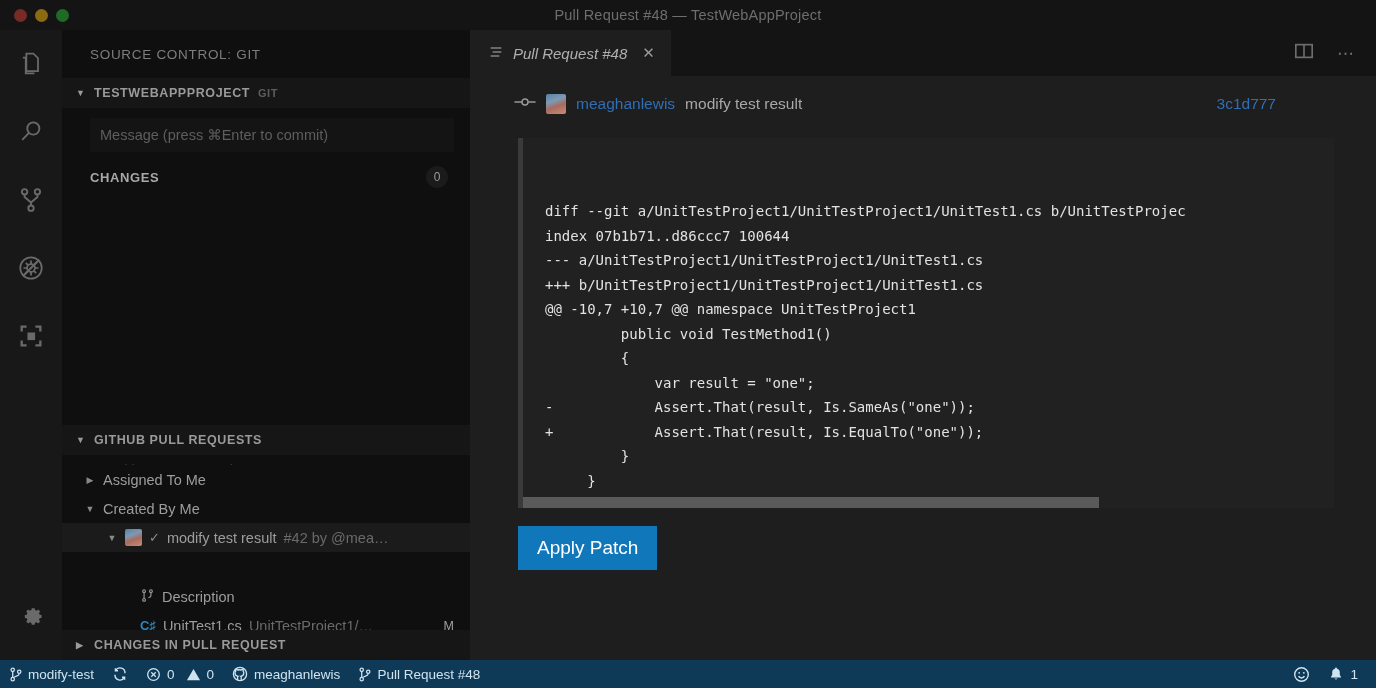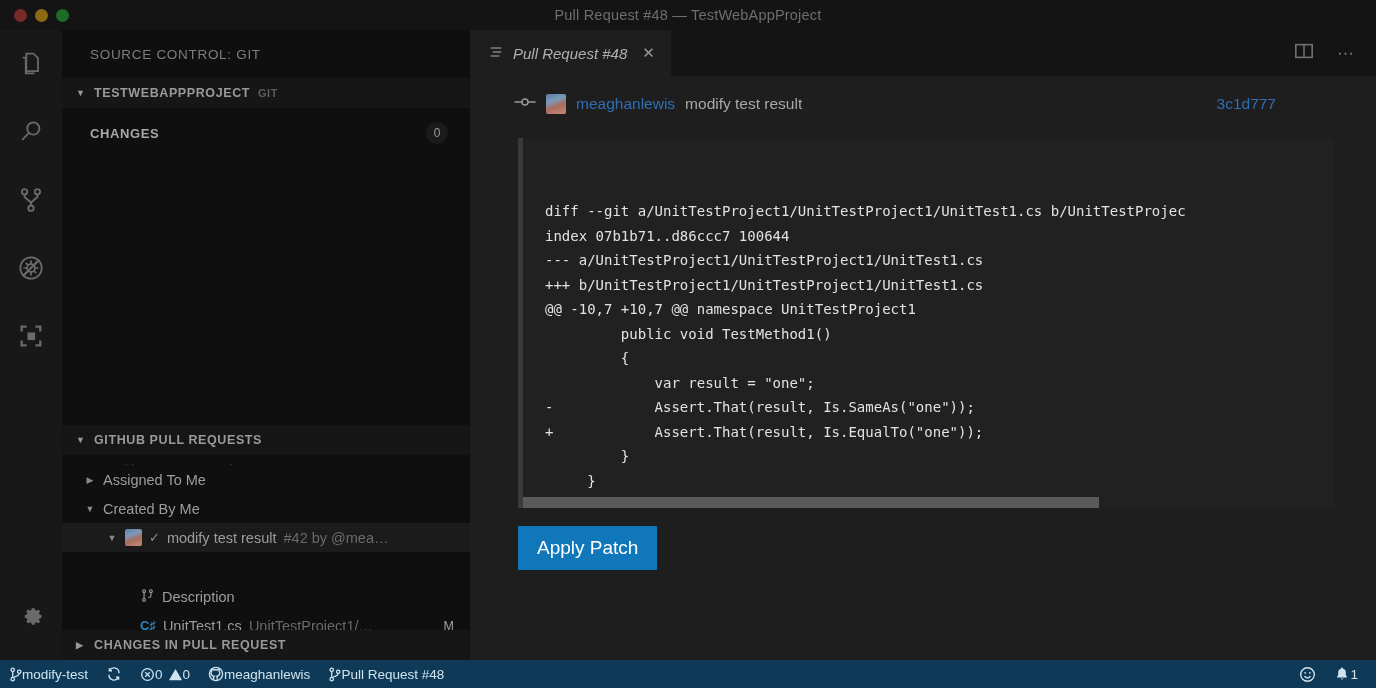--- a/index.html
+++ b/index.html
@@ -145,21 +145,21 @@
     background: #1177bb; color: #ffffff; border: none; outline: none;
     font-size: 19px; padding: 11px 19px; font-family: "Liberation Sans", sans-serif;
     cursor: pointer;
   }
 
   
   .statusbar {
     position: absolute; bottom: 0; left: 0; width: 1376px; height: 28px;
     background: #0f3a57; display: flex; align-items: center; color: #cfe3ef; font-size: 13.5px;
   }
-  .sb-item { display: flex; align-items: center; padding: 0 9px; height: 28px; }
+  .sb-item { display: flex; align-items: center; gap: 6px; padding: 0 9px; height: 28px; }
   .sb-right { margin-left: auto; display: flex; align-items: center; }
   .sb-item svg { display: block; }
 </style>
 </head>
 <body>
 
 <div class="app">
 
   <div class="titlebar">
     <div class="traffic">
@@ -216,20 +216,23 @@
 
   <div class="sidebar">
     <div class="sb-title">SOURCE CONTROL: GIT</div>
 
     <div class="sb-section-head">
       <span class="twisty">▼</span>
       <span>TESTWEBAPPPROJECT</span>
       <span class="sb-git-tag">GIT</span>
     </div>
 
+    <div class="commit-box">
+      <input class="commit-input" type="text" placeholder="Message (press ⌘Enter to commit)" style="">
+    </div>
 
     <div class="changes-row">
       <span class="changes-label">CHANGES</span>
       <span class="badge">0</span>
     </div>
 
     <div class="sb-spacer"></div>
 
     <div class="sb-section-head">
       <span class="twisty">▼</span>

